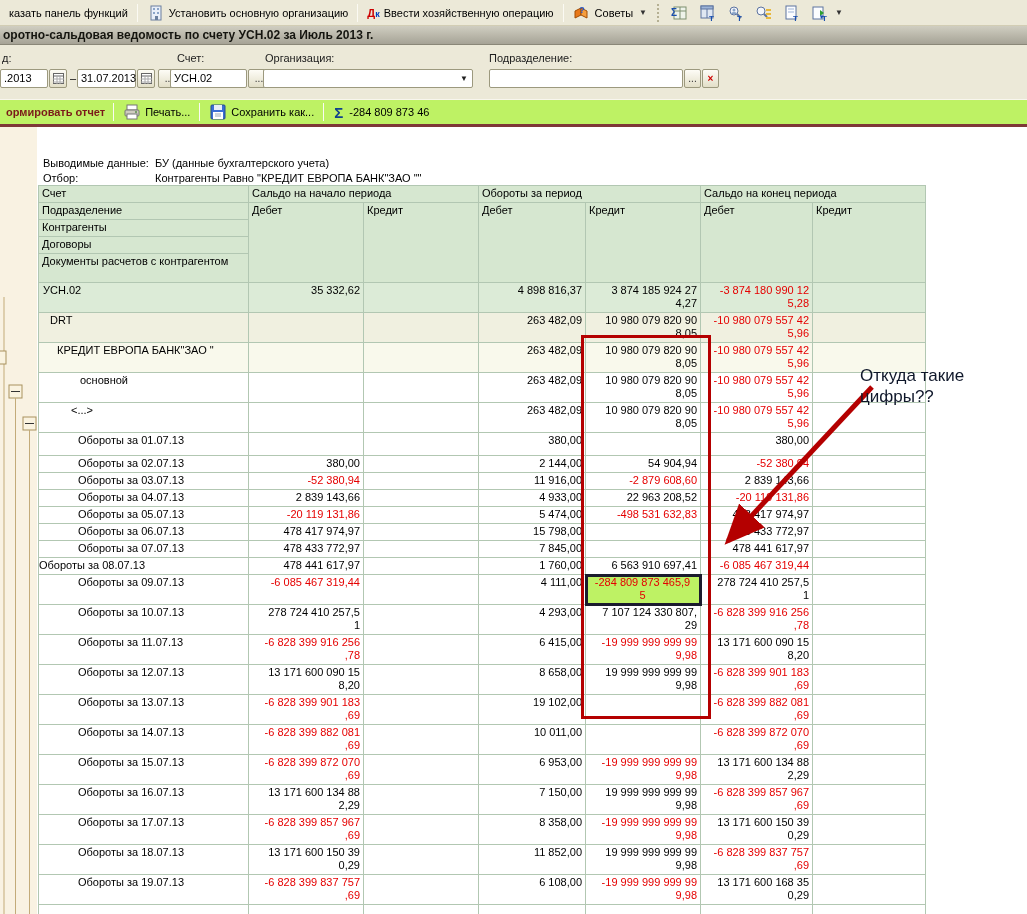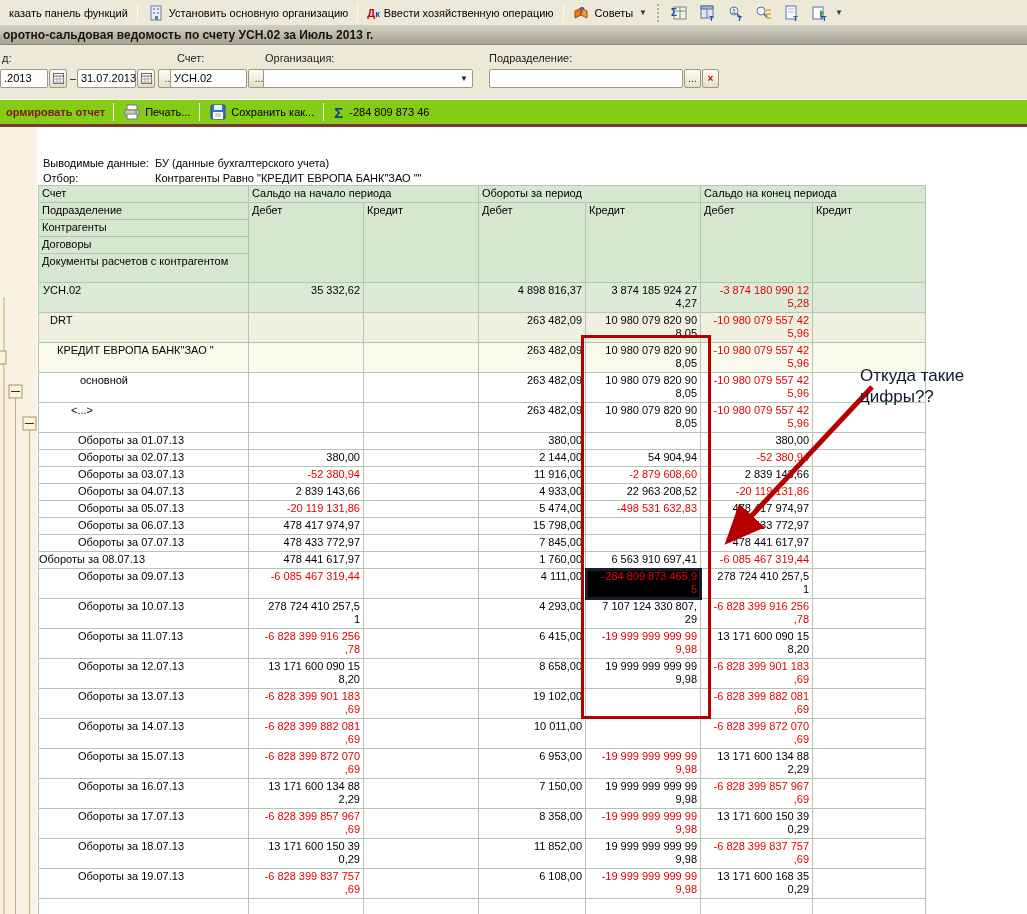--- a/index.html
+++ b/index.html
@@ -29,41 +29,41 @@
   .flabel { position:absolute; top:7px; color:#1c1c1c; }
   .field { position:absolute; top:24px; height:19px; background:#fff; border:1px solid #9c997e;
     border-radius:2px; padding:2px 3px; color:#000; }
   .btn3d { position:absolute; top:24px; height:19px; background:linear-gradient(#fdfcf6,#e3dfc8);
     border:1px solid #9c997e; border-radius:2px; display:flex; align-items:center; justify-content:center;
     font-size:10px; color:#333; cursor:default; }
   .dash { position:absolute; top:27px; }
   .combo-arrow { font-size:8px; color:#222; }
 
   
-  .action-bar { position:absolute; left:0; top:99px; width:1027px; height:25px; background:#84cc16;
+  .action-bar { position:absolute; left:0; top:99px; width:1027px; height:25px; background:#bef264;
     border-top:1px solid #f8f6ee; display:flex; align-items:center; padding:0 2px; white-space:nowrap; }
   .generate { font-weight:bold; color:#7b1a1a; padding:0 4px; }
   .maroon-line { position:absolute; left:0; top:124px; width:1027px; height:3px; background:#7e3737; }
 
   
   .report { position:absolute; left:0; top:127px; width:1027px; height:787px; background:#fff; overflow:hidden; }
   .left-margin { position:absolute; left:0; top:0; width:37px; height:787px; background:#f9f2e2; }
   .rep-title { position:absolute; left:46px; top:6px; font-size:15px; font-weight:bold; color:#000; }
   .meta-label { position:absolute; left:43px; color:#000; }
   .meta-value { position:absolute; left:155px; color:#000; }
 
   
   table.osv { position:absolute; left:38px; top:58px; width:887px; border-collapse:collapse; table-layout:fixed;
     font-size:11px; line-height:13px; }
   table.osv td { border:1px solid #b2c7b2; overflow:hidden; vertical-align:top; }
   thead td { background:#d6e7d0; border-color:#a3ac7c; padding:1px 3px; }
   td.num { text-align:right; padding:1px 3px 0 2px; white-space:pre-line; }
   td.lbl { padding-top:1px; white-space:nowrap; }
   td.neg { color:#e50000; }
-  td.sel { background:#000000; outline:3px solid #1b1b2e; outline-offset:-2px; }
+  td.sel { background:#bef264; outline:3px solid #1b1b2e; outline-offset:-2px;text-align:center; }
 
   
   .anno-rect { position:absolute; left:581px; top:208px; width:130px; height:384px;
     border:3px solid #b40000; pointer-events:none; z-index:6; }
   .anno-arrow { position:absolute; left:700px; top:248px; width:190px; height:185px; pointer-events:none; z-index:6; }
   .anno-text { position:absolute; left:860px; top:238px; font-size:17px; line-height:21px; color:#0f172a; z-index:6; }
   .tree-svg { position:absolute; left:0; top:0; }
 </style>
 </head>
 <body>
@@ -350,21 +350,21 @@
           <td class="lbl" style="padding-left: 32px;">&lt;...&gt;</td>
           <td class="num"></td>
           <td class="num"></td>
           <td class="num">263 482,09</td>
           <td class="num">10 980 079 820 90
 8,05</td>
           <td class="num neg">-10 980 079 557 42
 5,96</td>
           <td class="num"></td>
         </tr>
-        <tr style="height: 17px;">
+        <tr style="height: 23px;">
           <td class="lbl" style="padding-left: 39px;">Обороты за 01.07.13</td>
           <td class="num"></td>
           <td class="num"></td>
           <td class="num">380,00</td>
           <td class="num"></td>
           <td class="num">380,00</td>
           <td class="num"></td>
         </tr>
         <tr style="height: 17px;">
           <td class="lbl" style="padding-left: 39px;">Обороты за 02.07.13</td>

